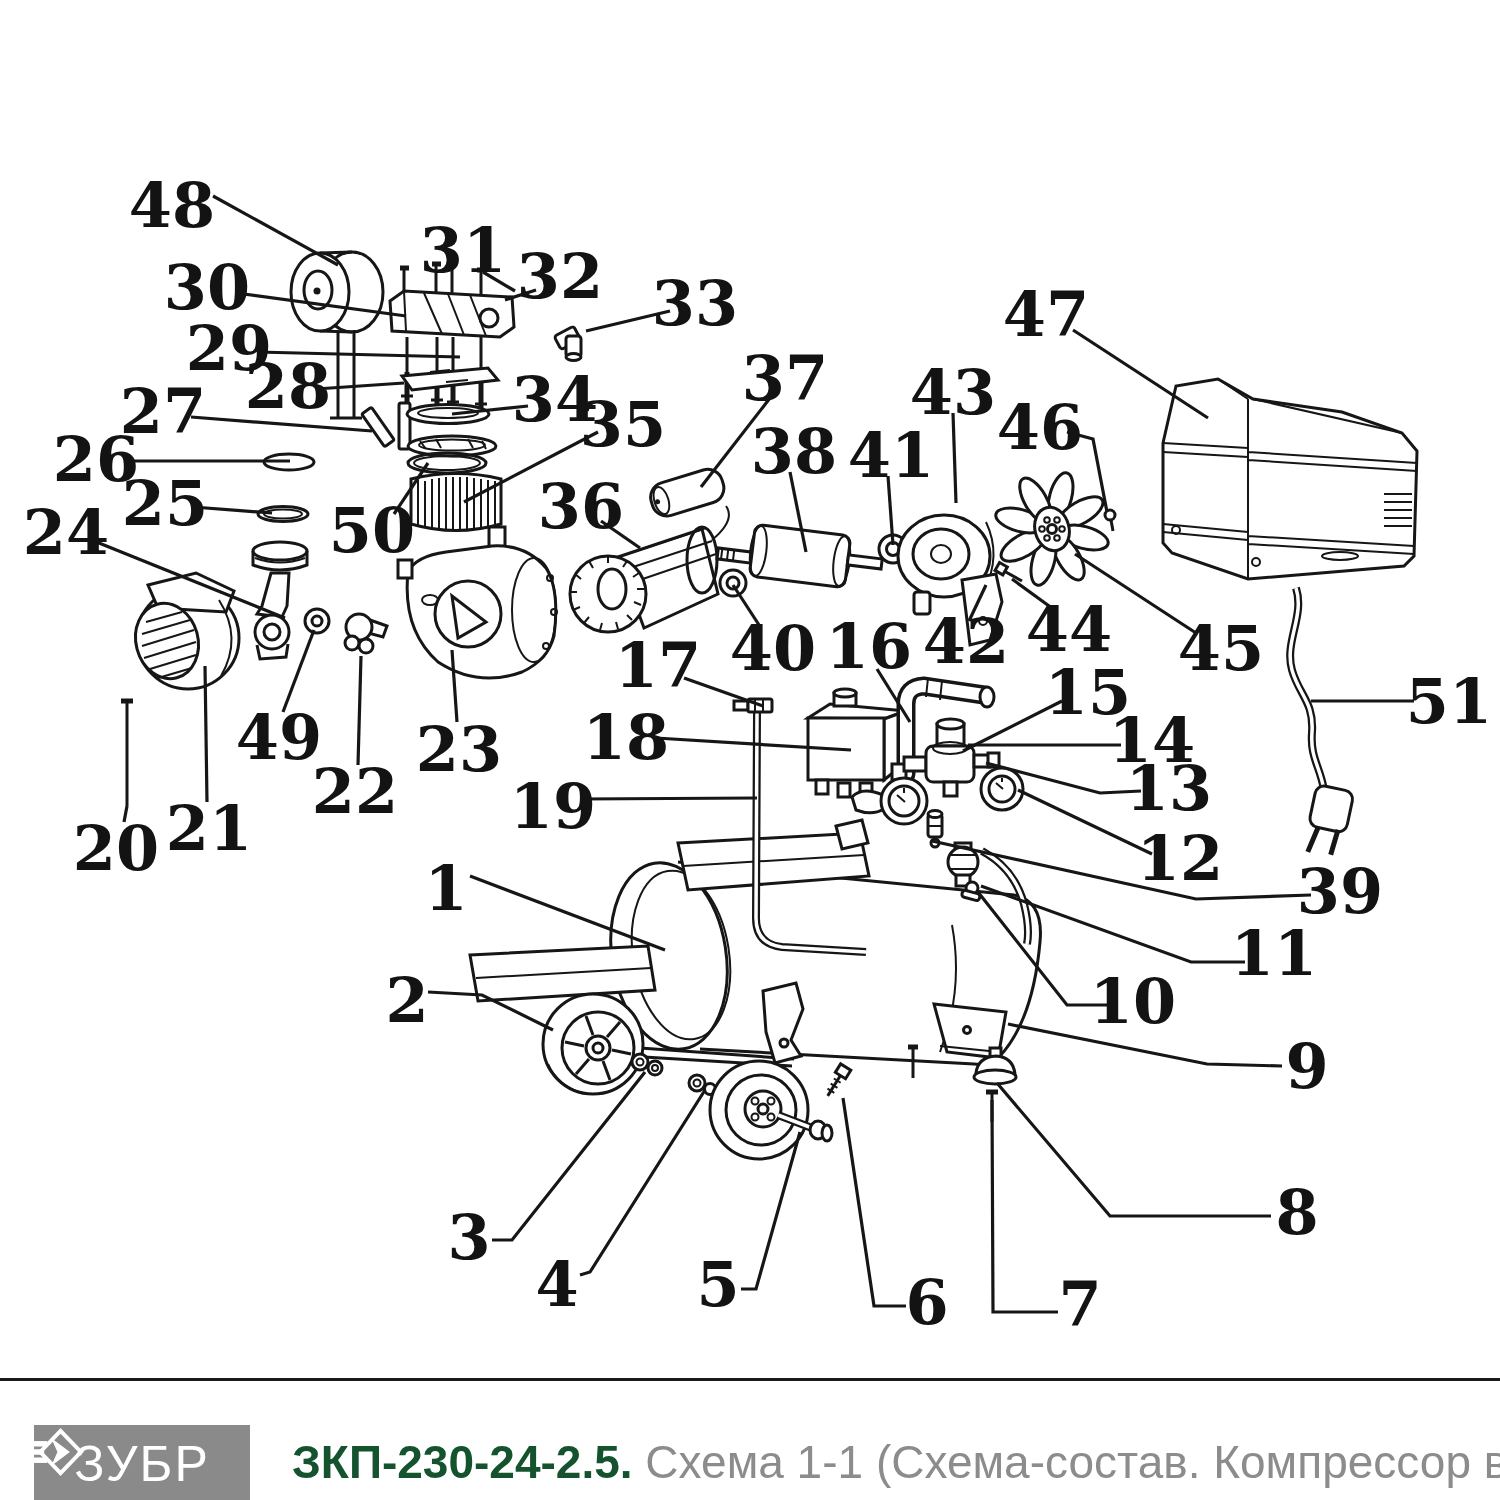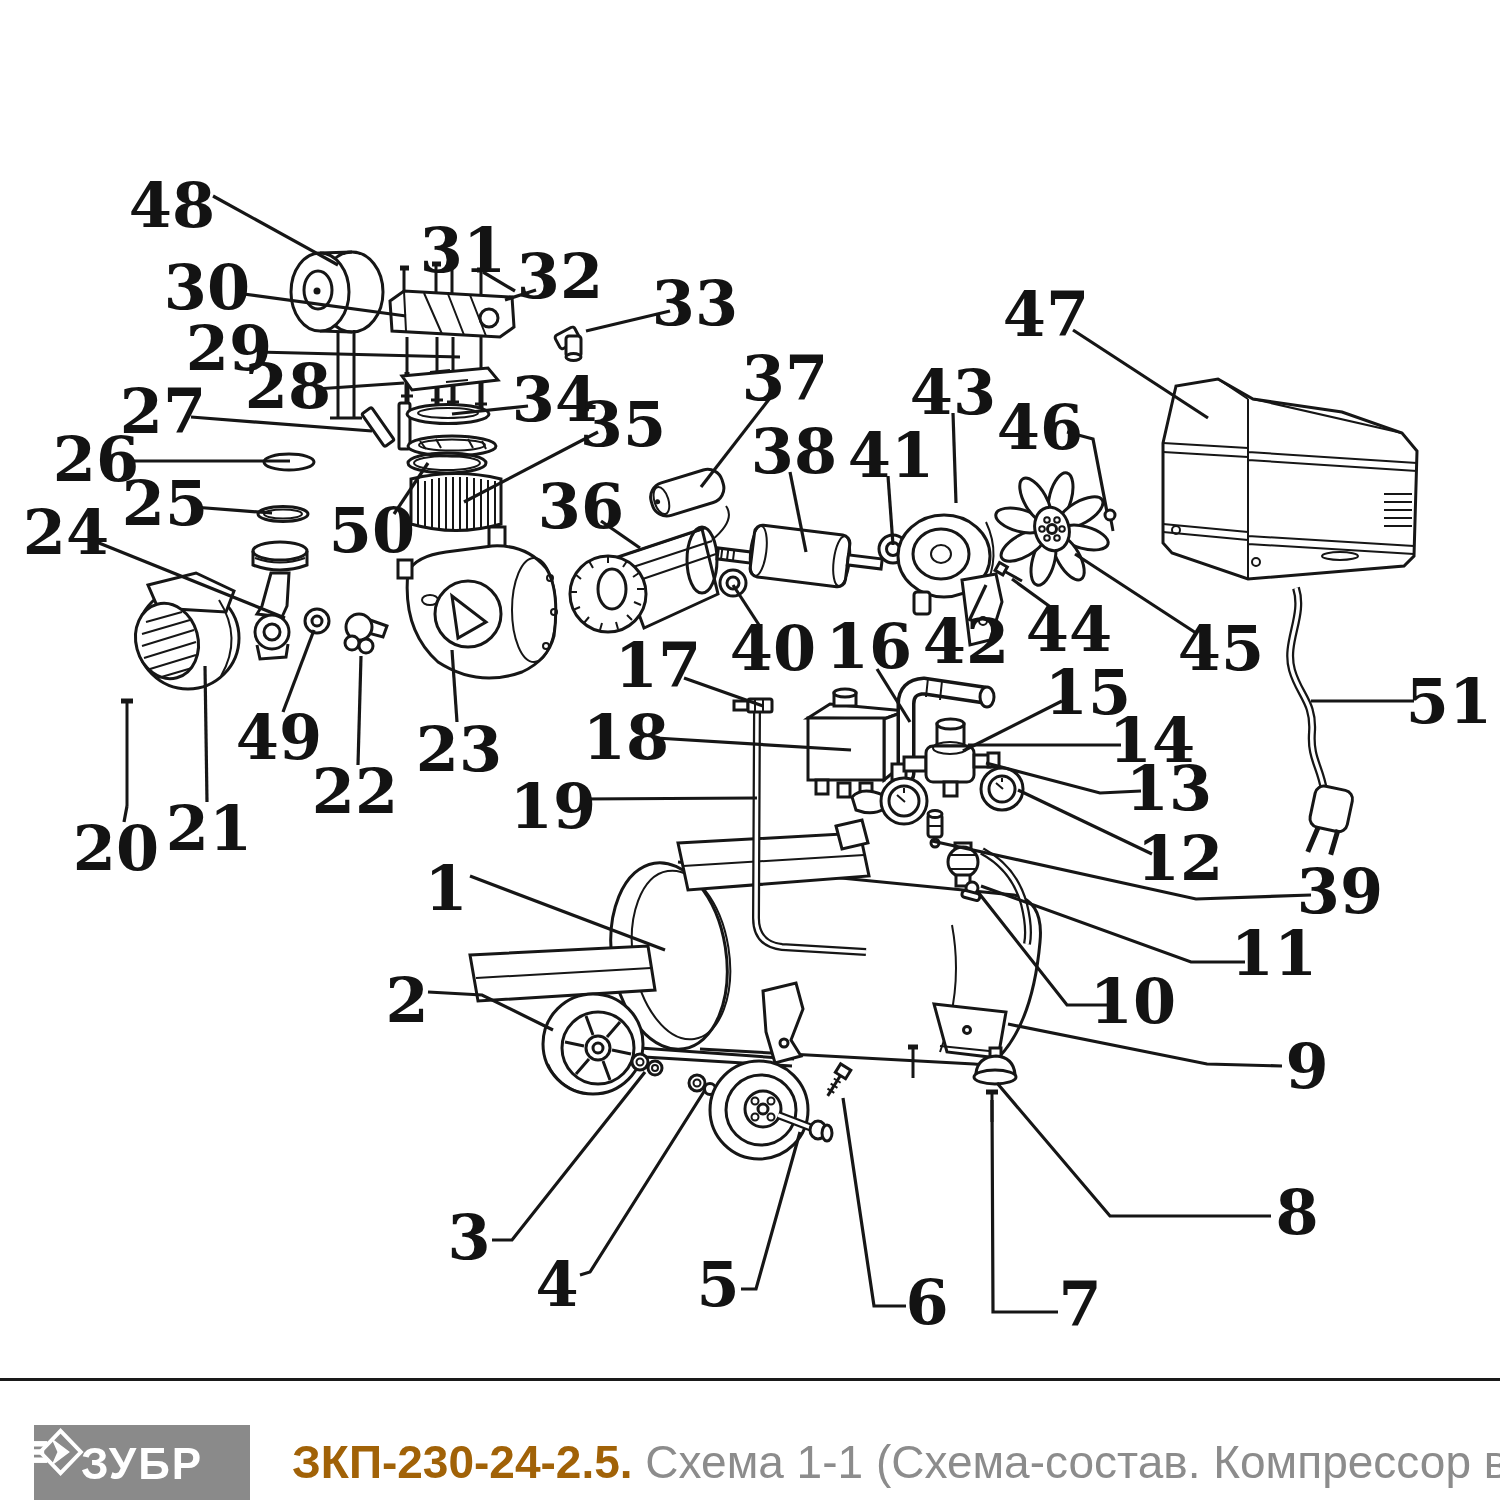--- a/index.html
+++ b/index.html
@@ -14,23 +14,23 @@
   .lbl{font-family:"DejaVu Serif","Liberation Serif",serif;font-weight:700;font-size:62px;
        fill:#131313;text-anchor:middle;dominant-baseline:central;}
   .tube{fill:none;stroke:#161616;stroke-width:8;}
   .tubein{fill:none;stroke:#ffffff;stroke-width:3.5;}
   .grip{fill:none;stroke:#161616;stroke-width:19;stroke-linecap:round;}
   .gripin{fill:none;stroke:#ffffff;stroke-width:12;stroke-linecap:round;}
   #footer{position:absolute;left:0;top:1378px;width:1500px;height:122px;
           border-top:3px solid #1a1a1a;background:#fff;}
   #logo{position:absolute;left:34px;top:44px;width:216px;height:78px;background:#8a8a8a;
         display:flex;align-items:center;justify-content:center;gap:9px;}
-  #logo .word{color:#fff;font-weight:bold;font-size:44px;letter-spacing:2px;}
+  #logo .word{color:#fff;font-weight:normal;font-size:50px;letter-spacing:2px;}
   #caption{position:absolute;left:292px;top:58px;white-space:nowrap;font-size:46px;line-height:1;}
-  #caption .model{color:#a16207;font-weight:700;}
+  #caption .model{color:#14532d;font-weight:700;}
   #caption .subtitle{color:#8c8c8c;font-weight:400;}
 </style>
 </head>
 <body>
 
 <div id="page">
 <svg id="diagram" width="1500" height="1500" viewBox="0 0 1500 1500">
 
   <g>
     <path class="fw" d="M678 862 L1014 895 Q1044 901 1040 942 Q1033 1020 1000 1056 Q990 1066 974 1064 L700 1049"></path>

